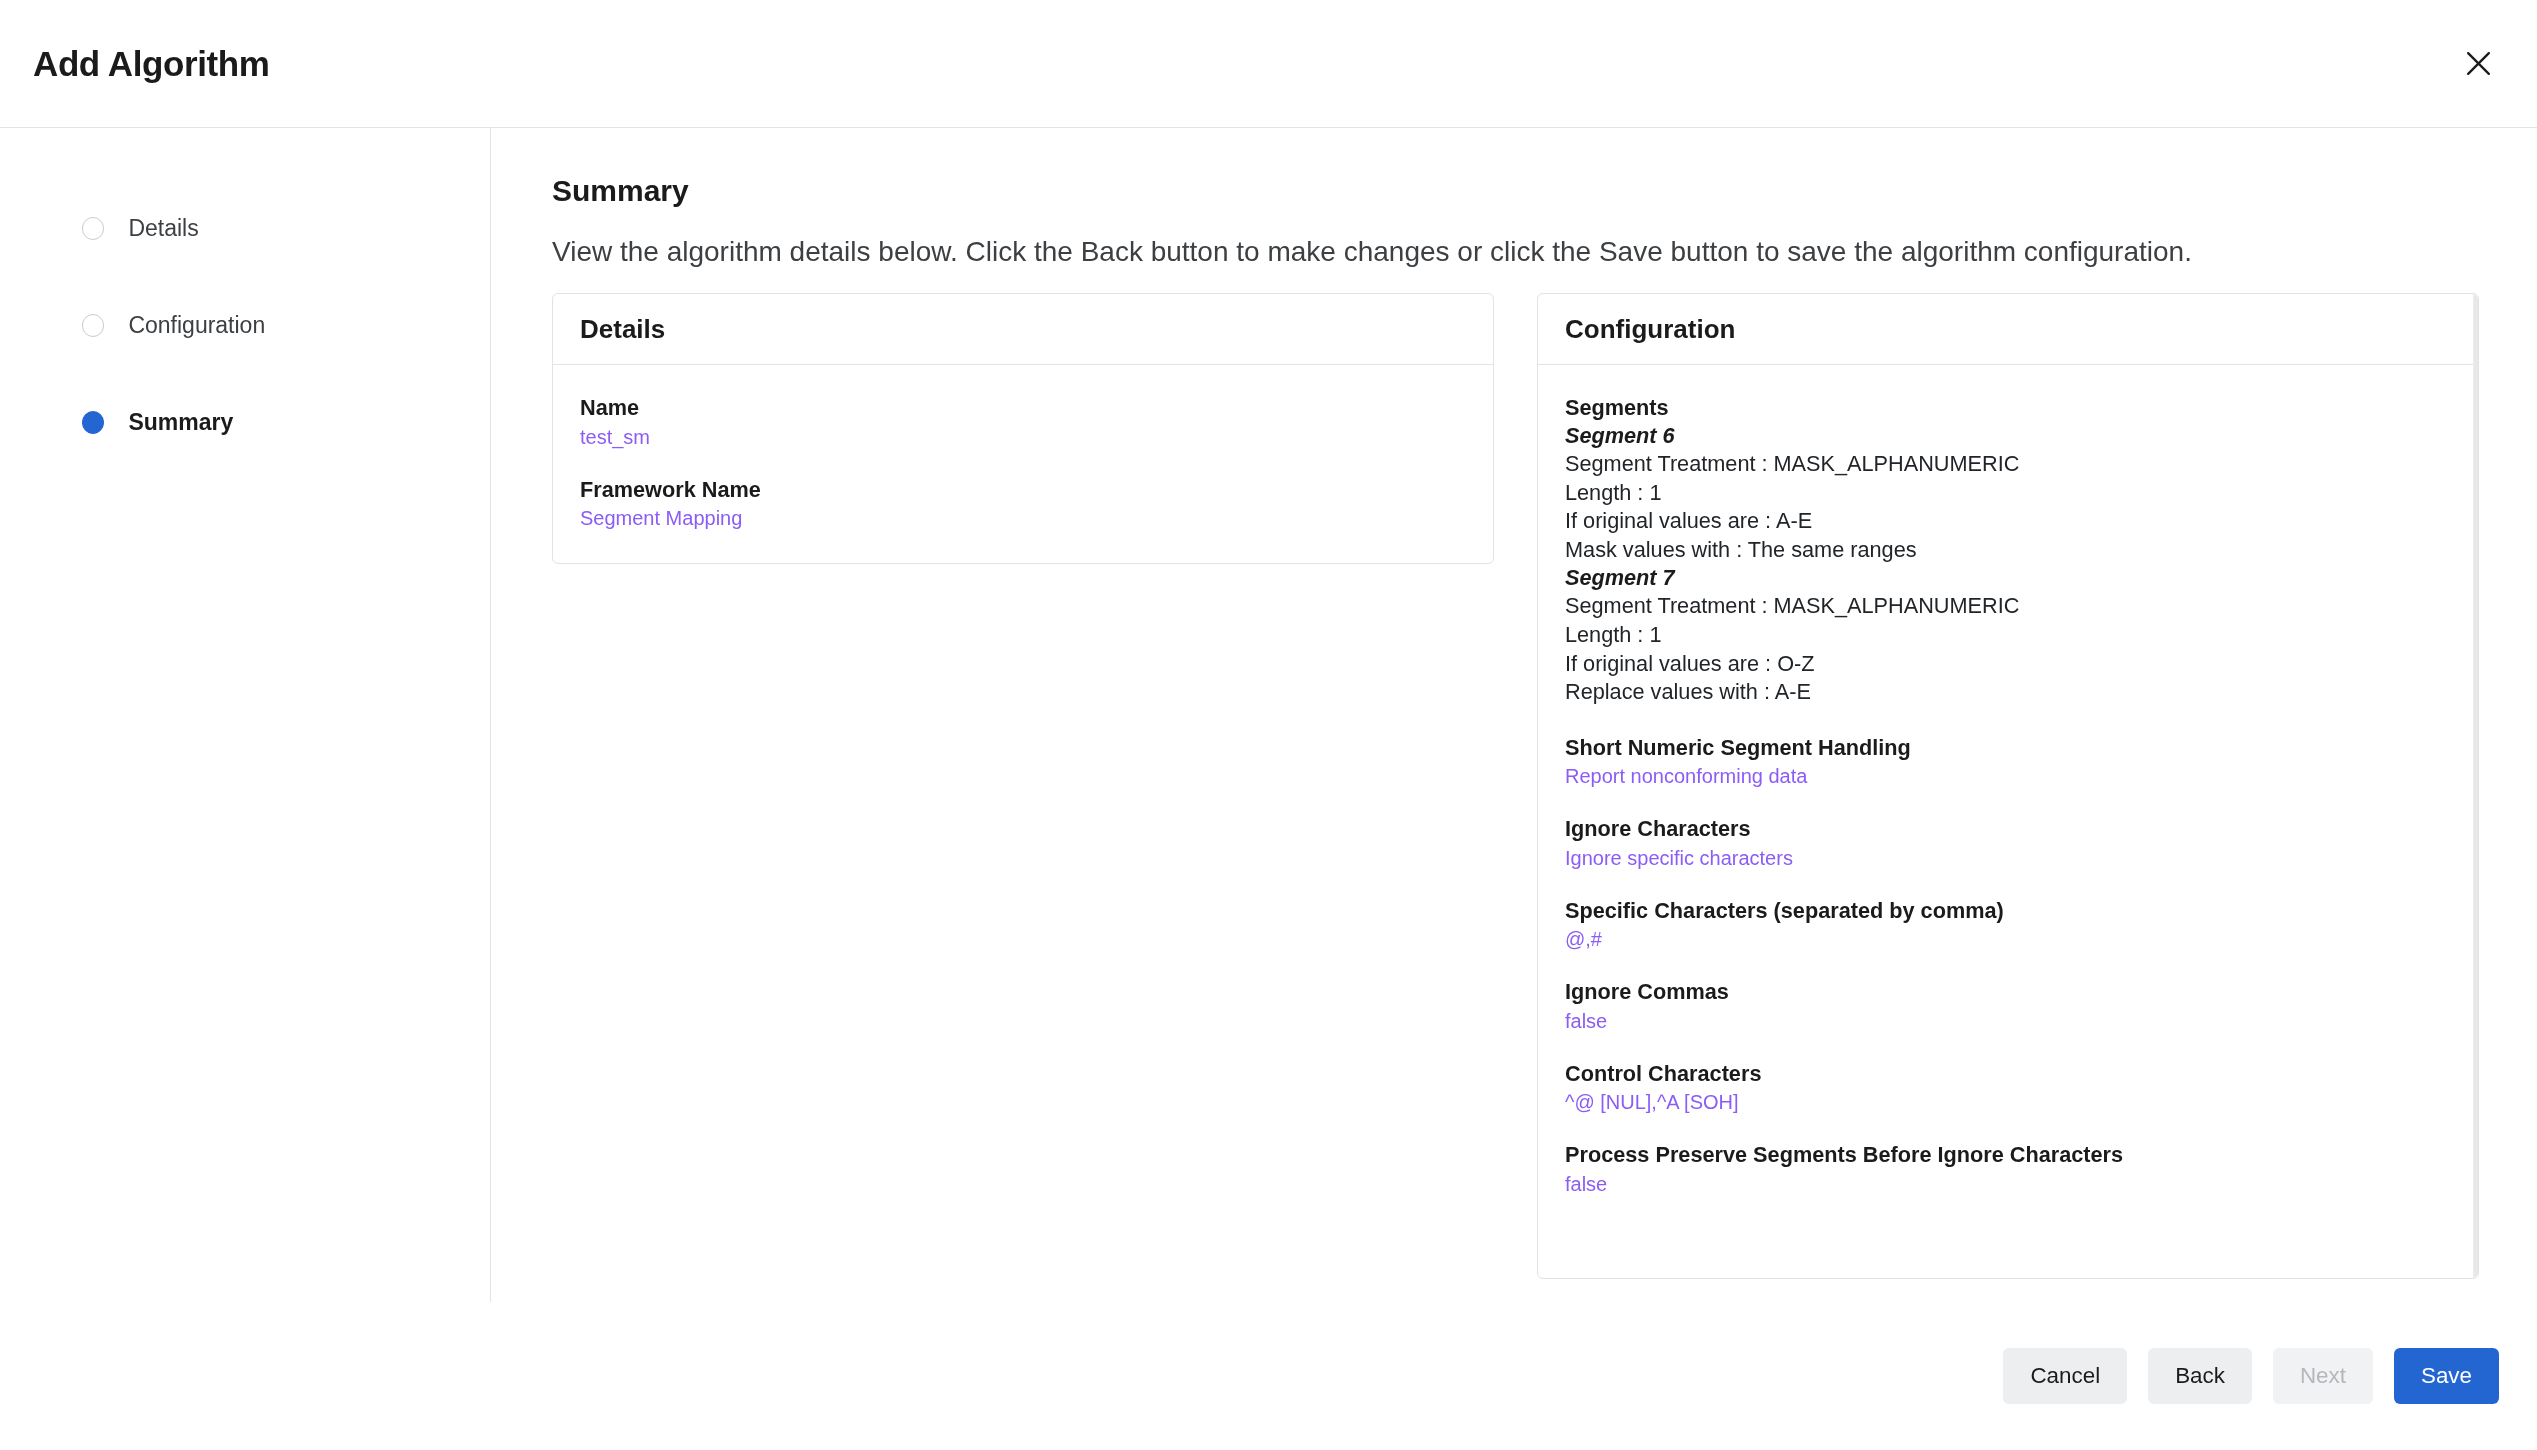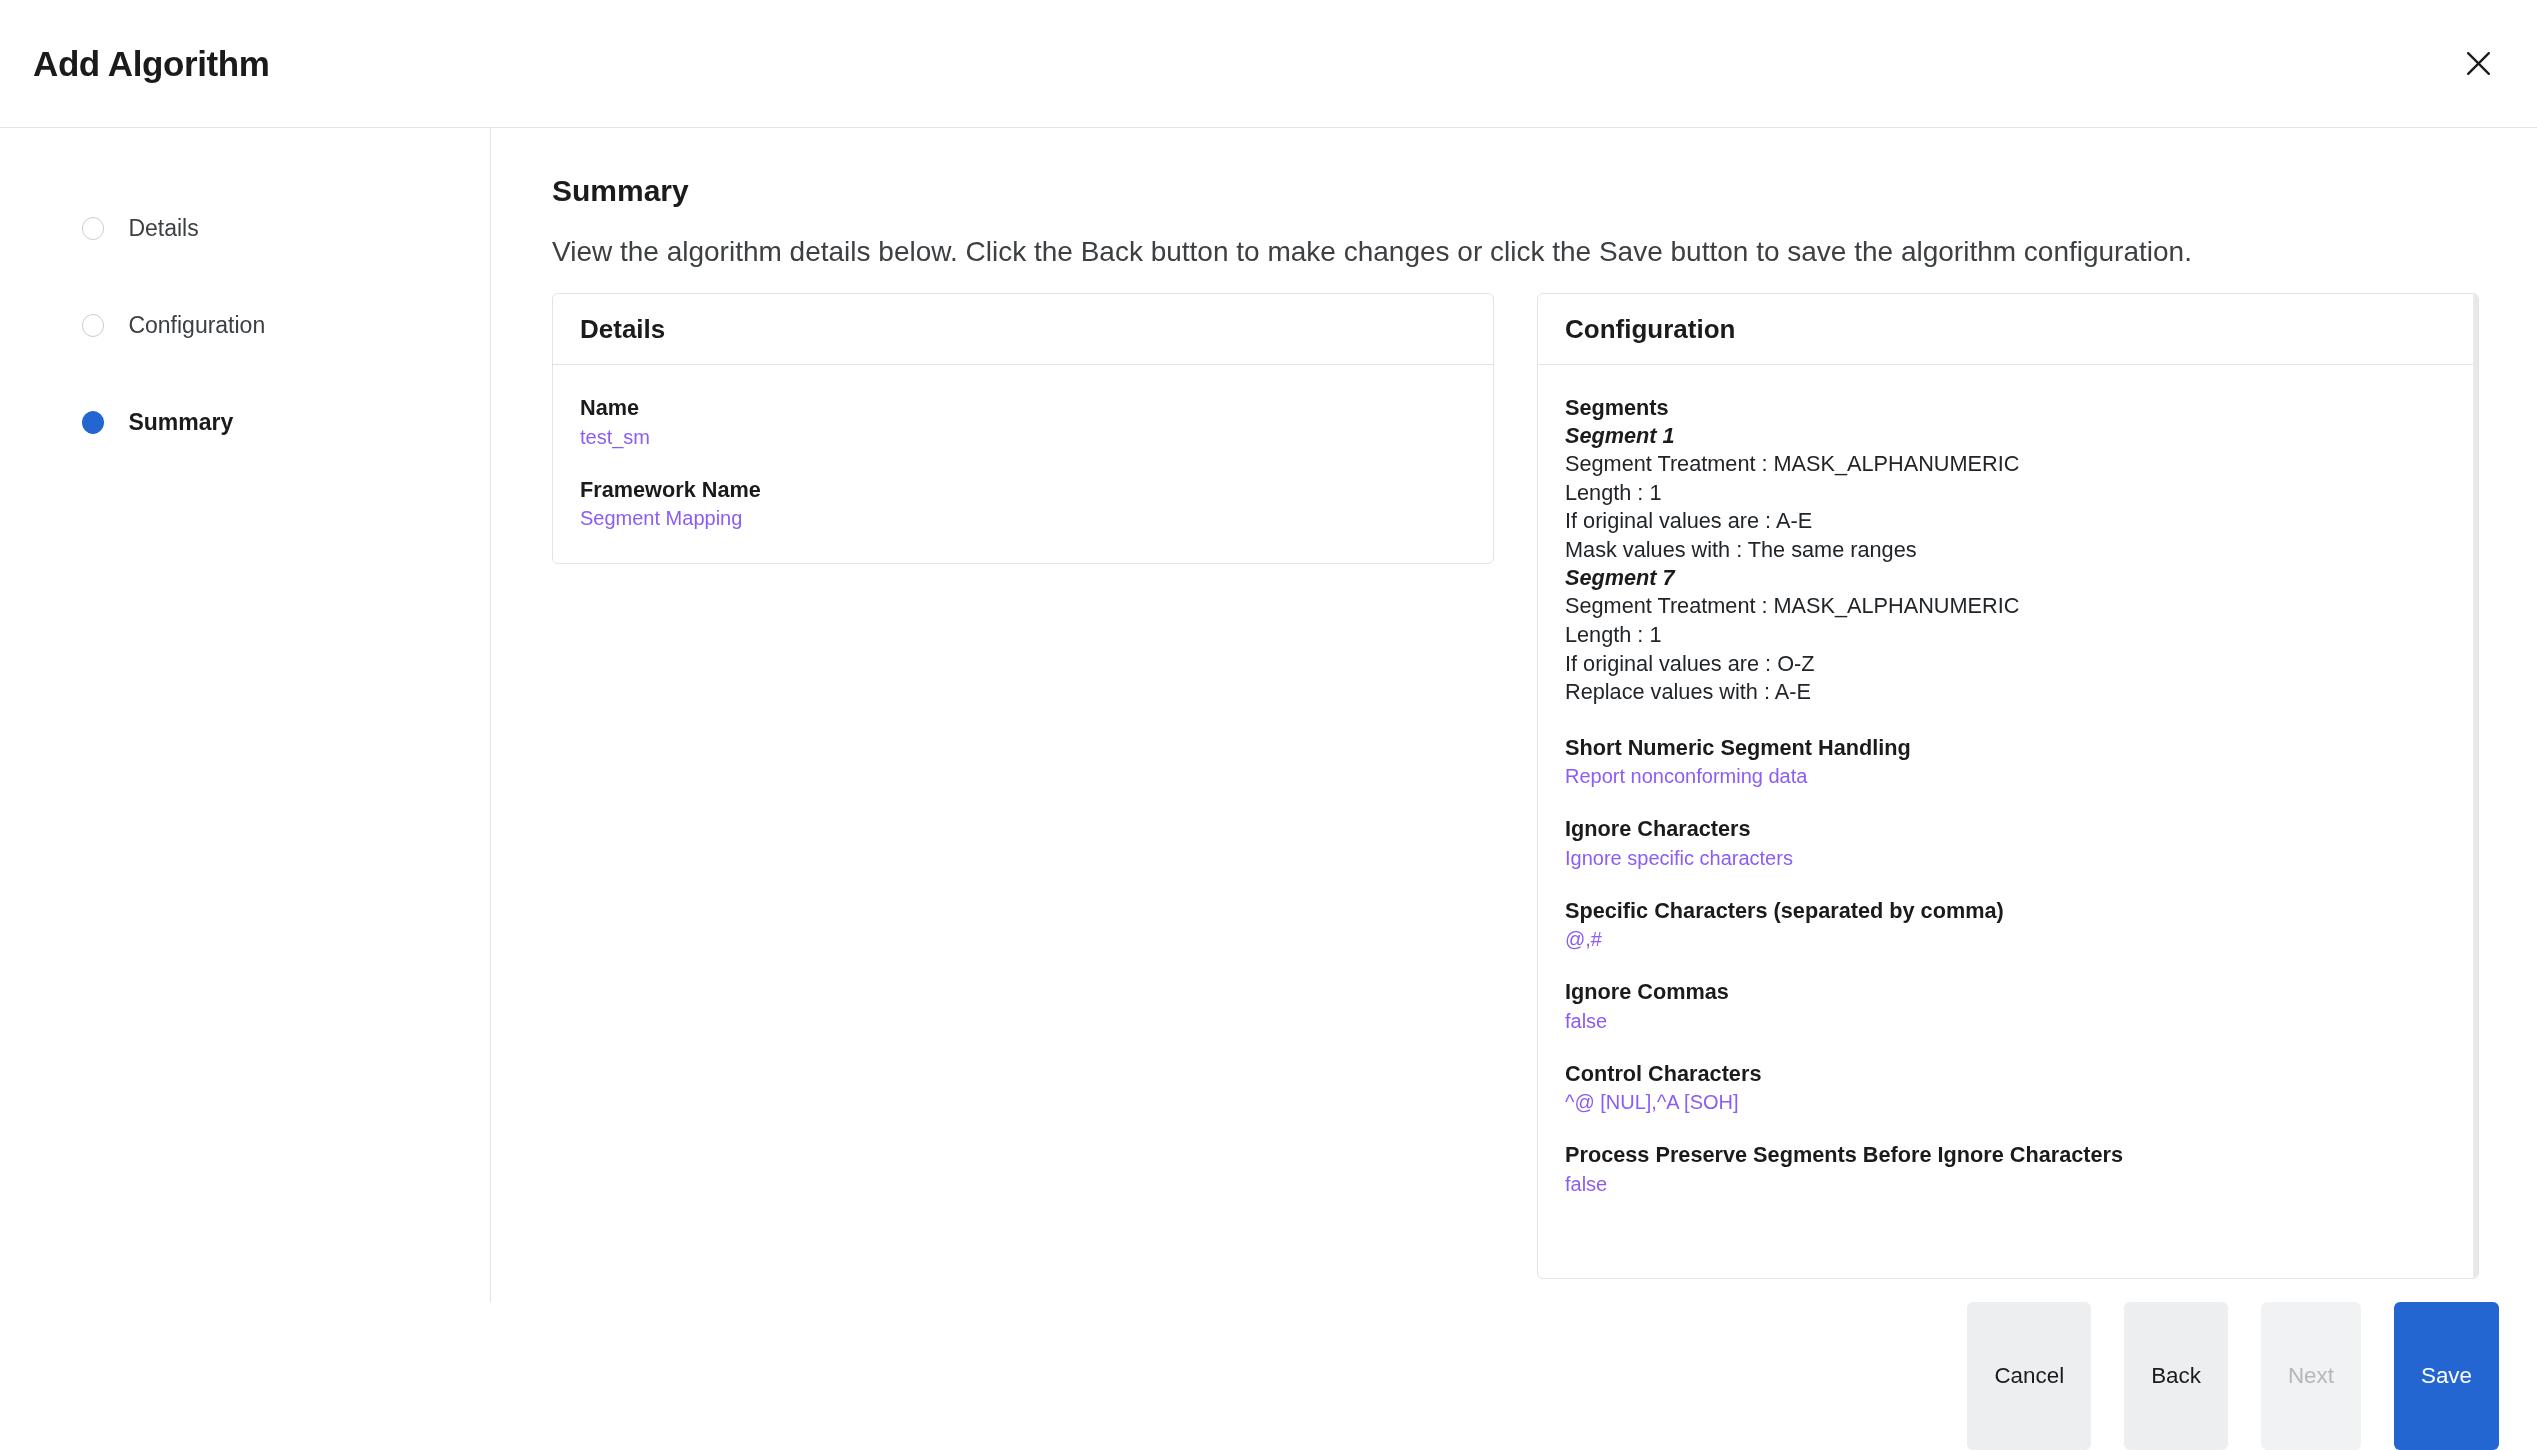--- a/index.html
+++ b/index.html
@@ -175,23 +175,24 @@
     left: 0; top: 0;
     width: 5.2px;
     height: 986px;
     background: #e8e8e8;
   }
 
   
   .modal-footer {
     height: 148px;
     display: flex;
+    align-items: center;
     justify-content: flex-end;
     padding-right: 39px;
-    gap: 33px;
+    gap: 21px;
   }
   .btn {
     font-family: "Liberation Sans", sans-serif;
     font-size: 22.4px;
     border-radius: 6px;
     border: none;
     padding: 15px 27px;
     cursor: pointer;
     min-width: 97px;
   }
@@ -262,21 +263,21 @@
       </div>
 
       <div class="panel panel-config">
         <div class="panel-header">Configuration</div>
         <div class="panel-content">
 
           <div class="seg-group">
             <div class="group-label">Segments</div>
 
             <div>
-              <div class="seg-title">Segment 1</div>
+              <div class="seg-title">Segment 6</div>
               <div class="seg-line">Segment Treatment : MASK_ALPHANUMERIC</div>
               <div class="seg-line">Length : 1</div>
               <div class="seg-line">If original values are : A-E</div>
               <div class="seg-line">Mask values with : The same ranges</div>
             </div>
 
             <div>
               <div class="seg-title">Segment 7</div>
               <div class="seg-line">Segment Treatment : MASK_ALPHANUMERIC</div>
               <div class="seg-line">Length : 1</div>

